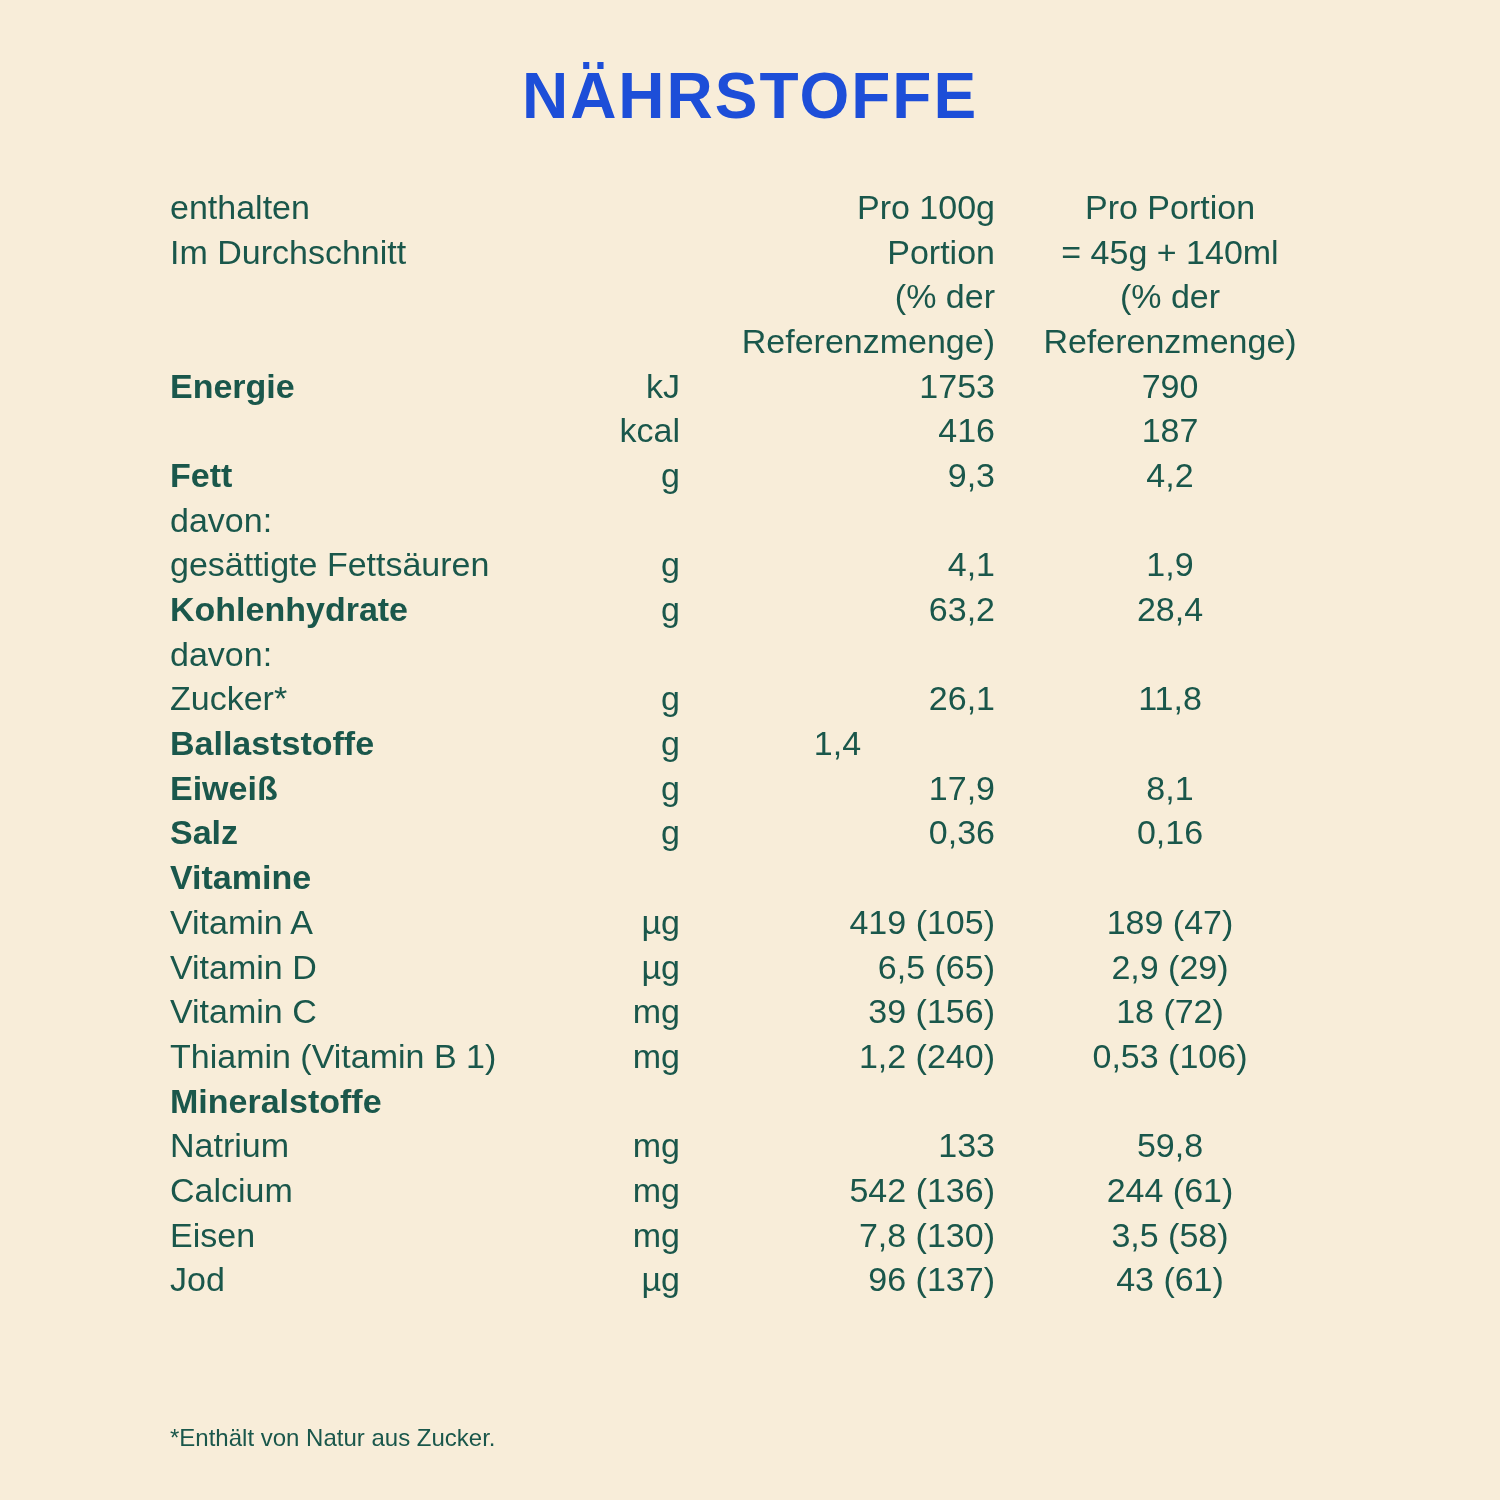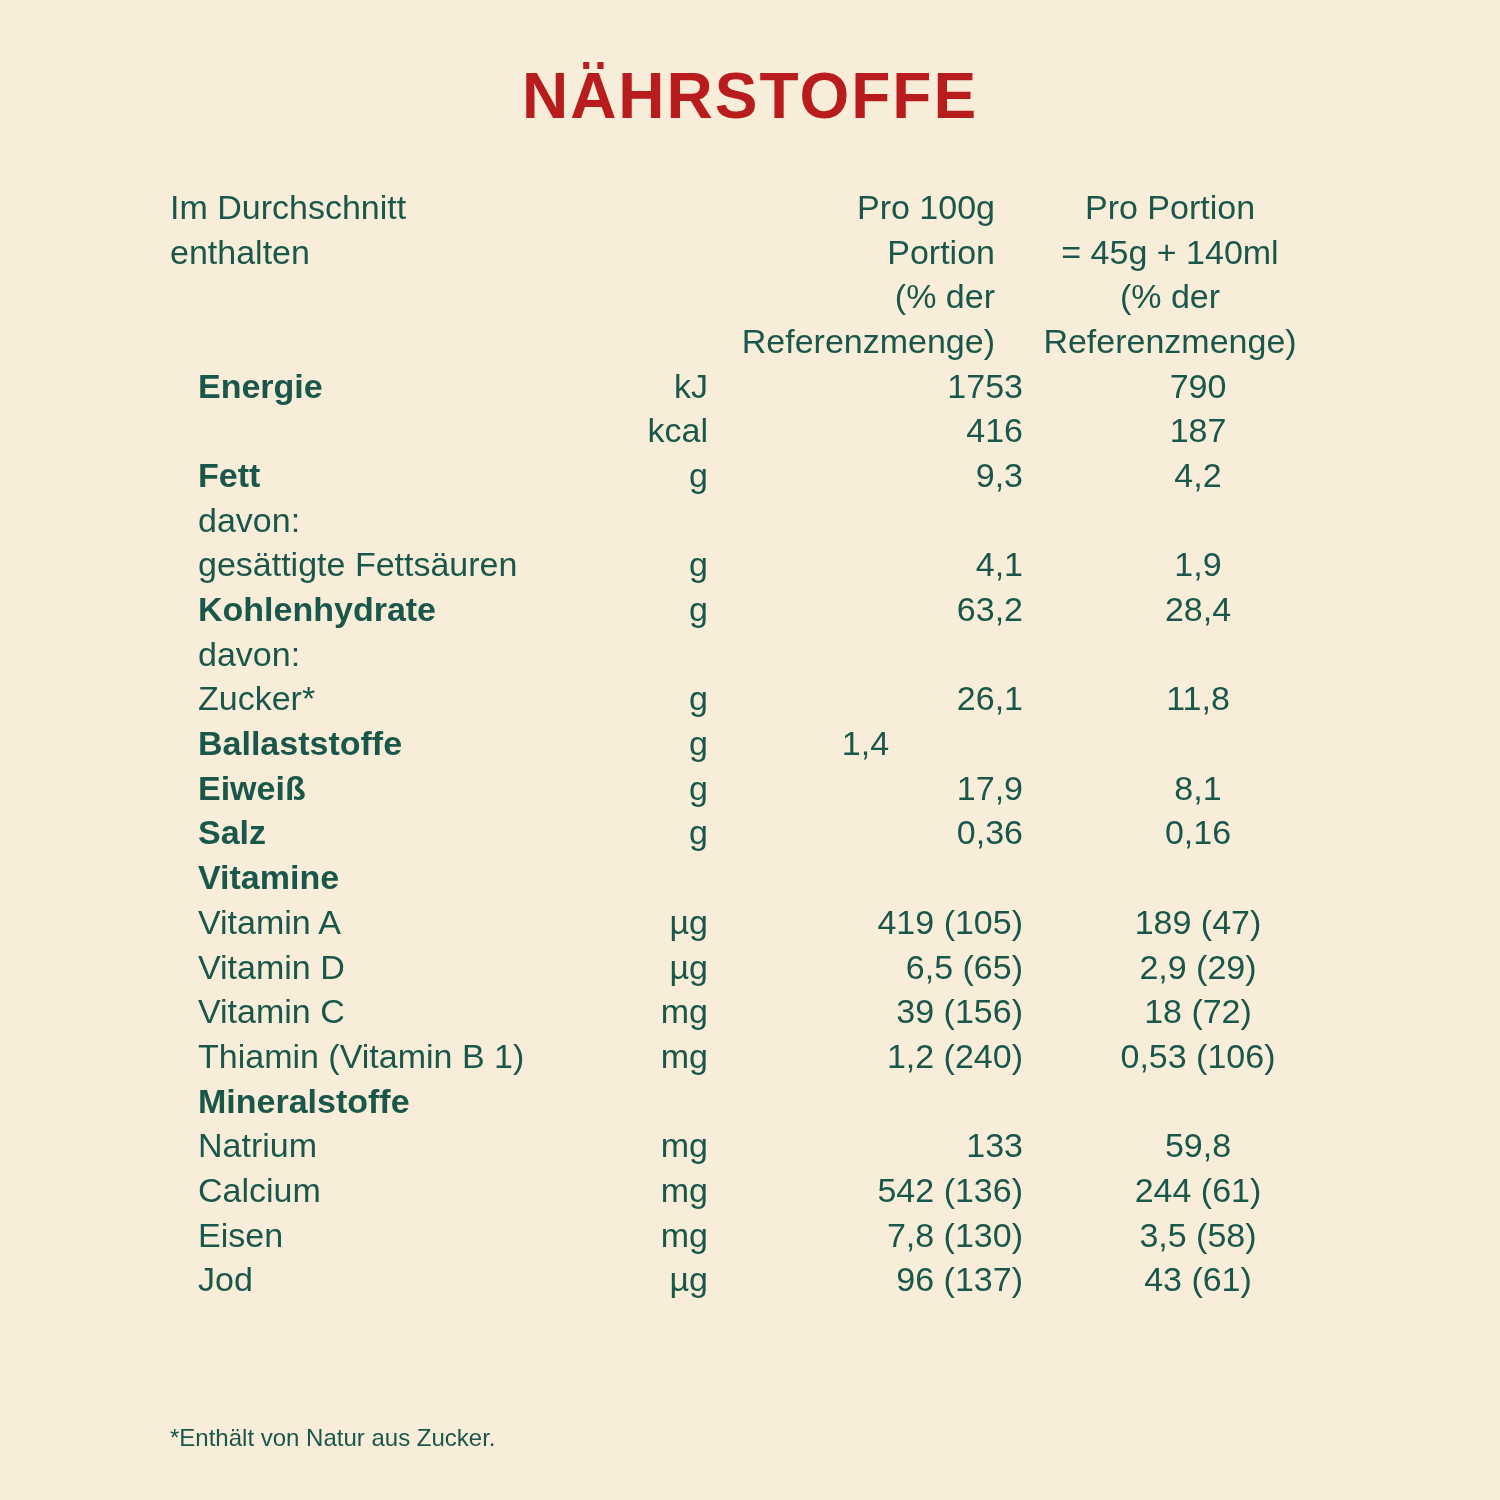--- a/index.html
+++ b/index.html
@@ -14,21 +14,21 @@
     font-family: "Liberation Sans", sans-serif;
     overflow: hidden;
   }
   .title {
     margin: 58px 0 0 0;
     text-align: center;
     font-size: 64px;
     font-weight: 700;
     letter-spacing: 2px;
     line-height: 1.2;
-    color: #b91c1c;
+    color: #1d4ed8;
   }
   .table {
     margin: 50px 0 0 170px;
     width: 1175px;
     font-size: 34px;
   }
   .grid-row {
     display: grid;
     grid-template-columns: 420px 90px 315px 350px;
   }
@@ -37,41 +37,40 @@
     line-height: 44.7px;
     white-space: nowrap;
   }
   .c-label { text-align: left; }
   .c-unit  { text-align: right; }
   .c-v1    { text-align: right; }
   .c-v2    { text-align: center; }
   .row {
     height: 44.7px;
     line-height: 44.7px;
-    margin-left: 28px;
   }
   .row span { white-space: nowrap; }
   .bold { font-weight: 700; }
   .footnote {
     margin: 122px 0 0 170px;
     font-size: 24px;
     line-height: 1.2;
   }
 </style>
 </head>
 <body>
 
 <h1 class="title">NÄHRSTOFFE</h1>
 
 <div class="table">
 
   <div class="grid-row header-row">
     <div class="c-label">
+      <span class="hline">enthalten</span>
       <span class="hline">Im Durchschnitt</span>
-      <span class="hline">enthalten</span>
     </div>
     <div class="c-unit"></div>
     <div class="c-v1">
       <span class="hline">Pro 100g</span>
       <span class="hline">Portion</span>
       <span class="hline">(% der</span>
       <span class="hline">Referenzmenge)</span>
     </div>
     <div class="c-v2">
       <span class="hline">Pro Portion</span>

